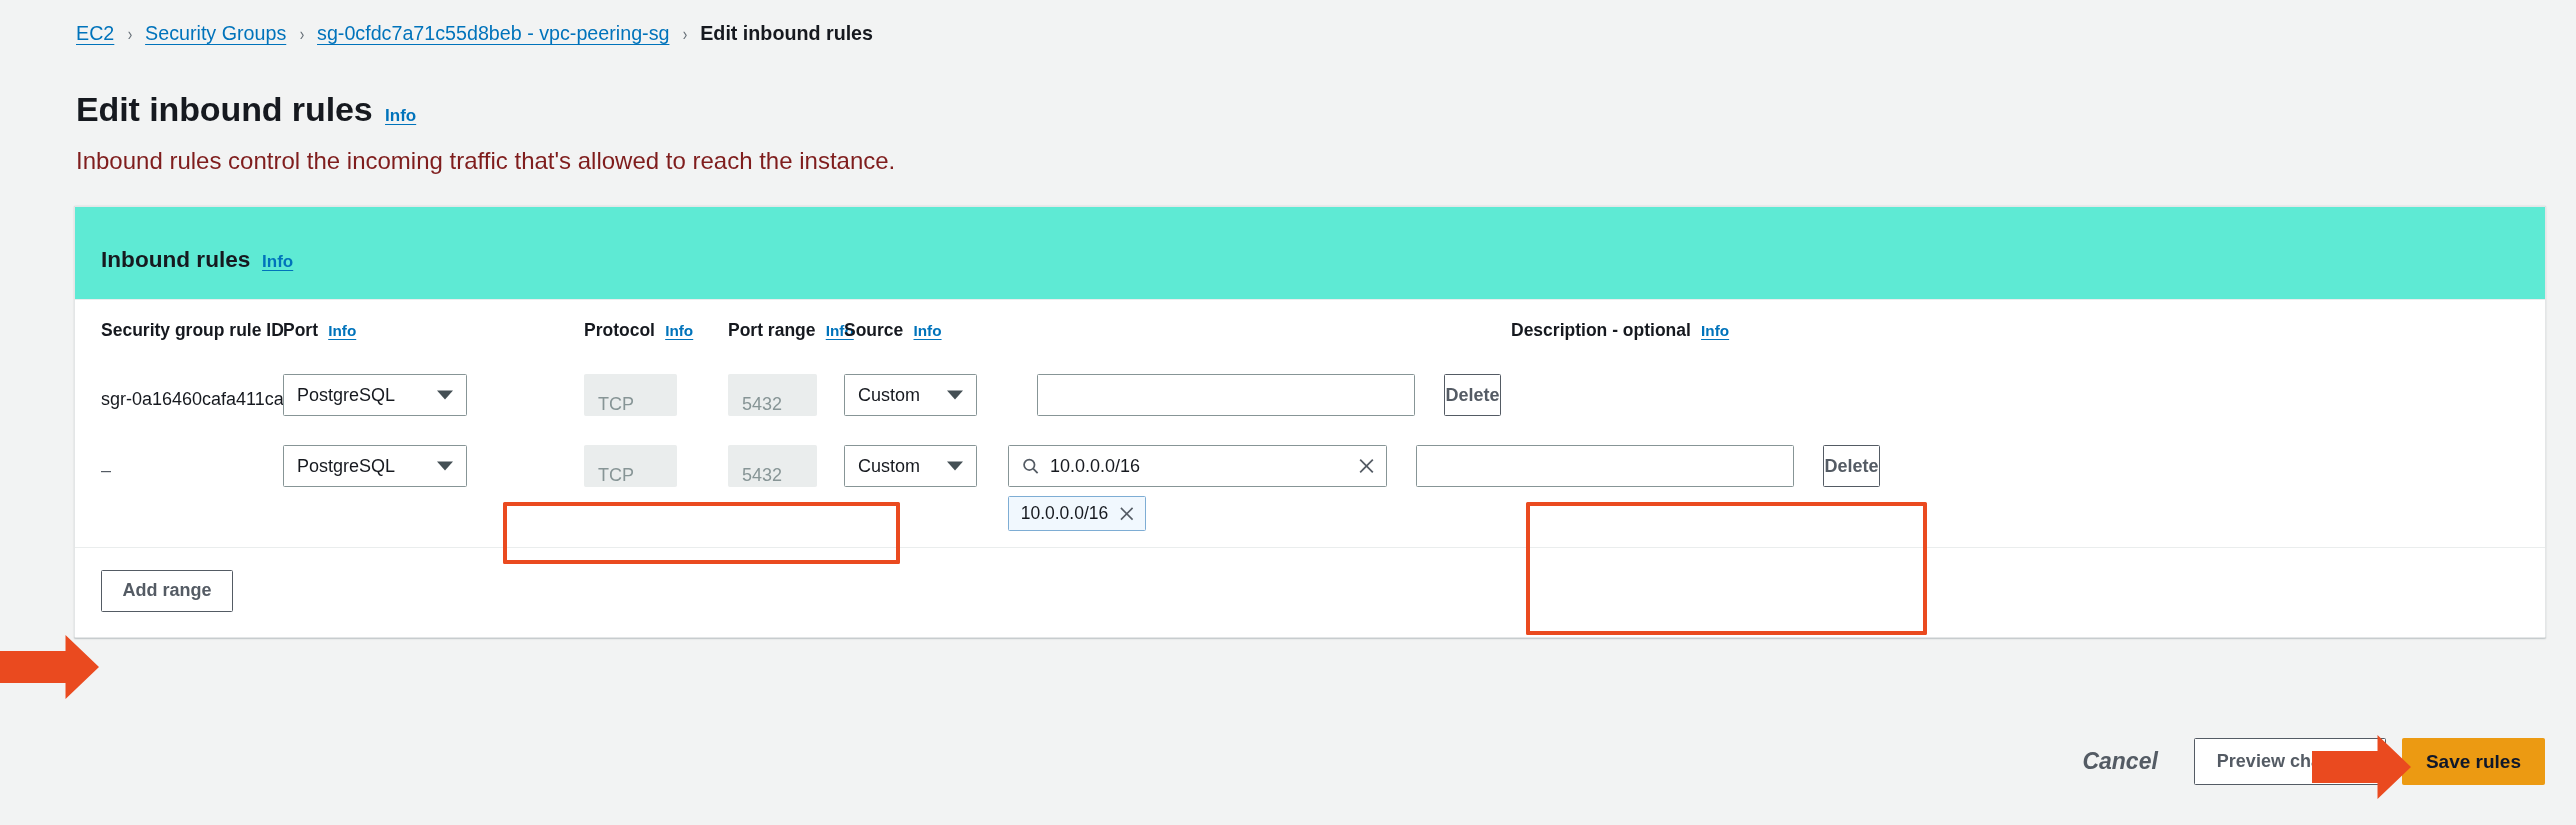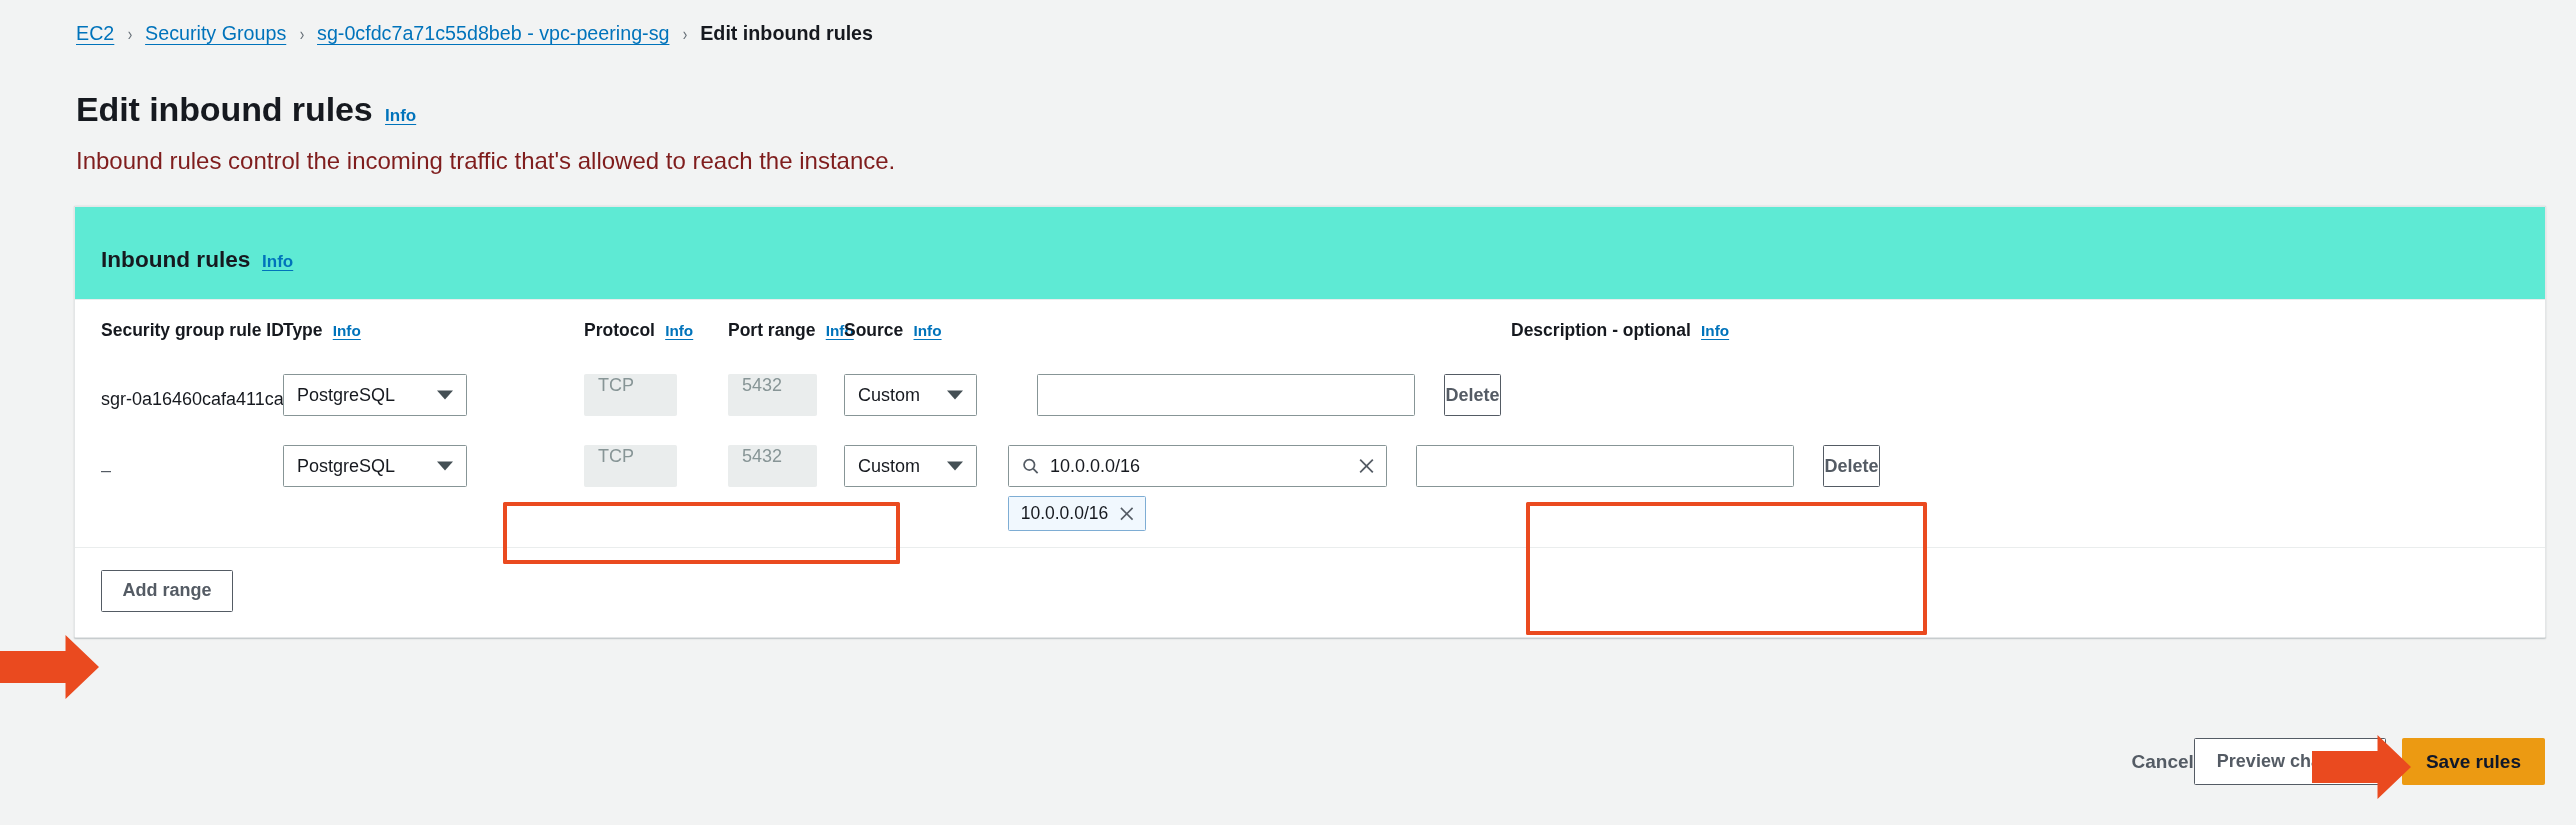--- a/index.html
+++ b/index.html
@@ -178,21 +178,21 @@
     border-right: 8px solid transparent;
     border-top: 9.5px solid #444f54;
   }
 
   .input-disabled {
     height: 42px;
     background: #eaeded;
     border: 0.7px solid #eaeded;
     border-radius: 1.5px;
     display: flex;
-    align-items: flex-start;
+    align-items: flex-end;
     padding: 0 13px;
     font-size: 18px;
     color: #879596;
     width: 100%;
   }
 
   .input-plain {
     height: 42px;
     background: #ffffff;
     border: 0.7px solid #879596;
@@ -282,24 +282,26 @@
   
   .footer-actions {
     position: absolute;
     right: 31px;
     top: 738px;
     display: flex;
     align-items: center;
     gap: 0;
   }
   .link-cancel {
-    font-size: 19px;
+    font-size: 23px;
     font-weight: 700;
     color: #545b64;
     cursor: pointer;
+    margin-right: 36px;
+    font-style: italic;
   }
   .btn-preview {
     height: 47px;
     padding: 0 22px;
     margin-right: 16px;
   }
   .btn-save {
     height: 47px;
     background: #ec9a12;
     border: 0.7px solid #ec9a12;
@@ -358,21 +360,21 @@
       <span class="info-link">Info</span>
     </div>
 
     <div class="rules-table">
 
       <div class="rules-head">
         <div class="th col-id">
           <span>Security group rule ID</span>
         </div>
         <div class="th col-type">
-          <span>Type</span>
+          <span>Port</span>
           <span class="info-link">Info</span>
         </div>
         <div class="gap-b"></div>
         <div class="th col-proto">
           <span>Protocol</span>
           <span class="info-link">Info</span>
         </div>
         <div class="gap-d"></div>
         <div class="th col-port">
           <span>Port range</span>

